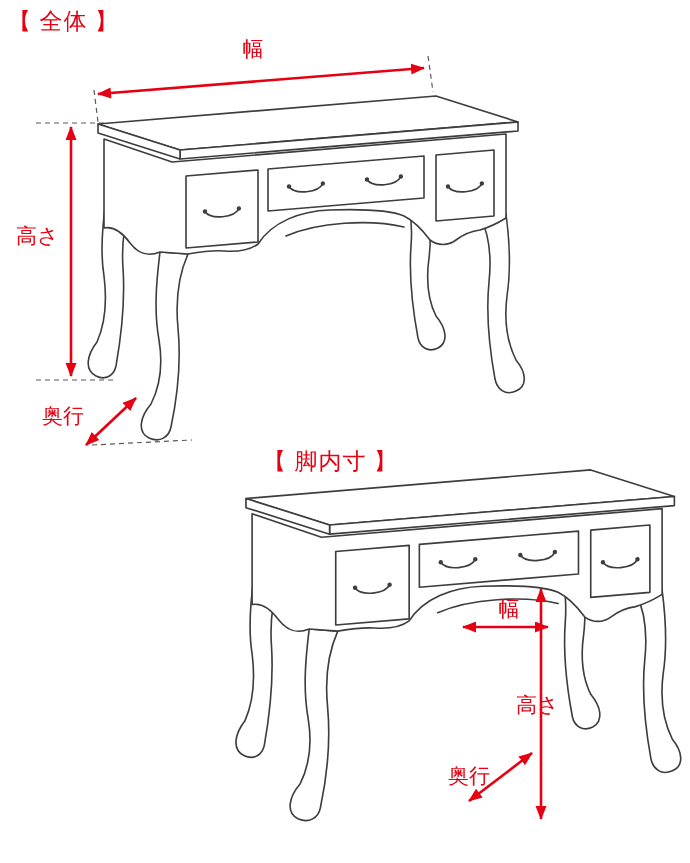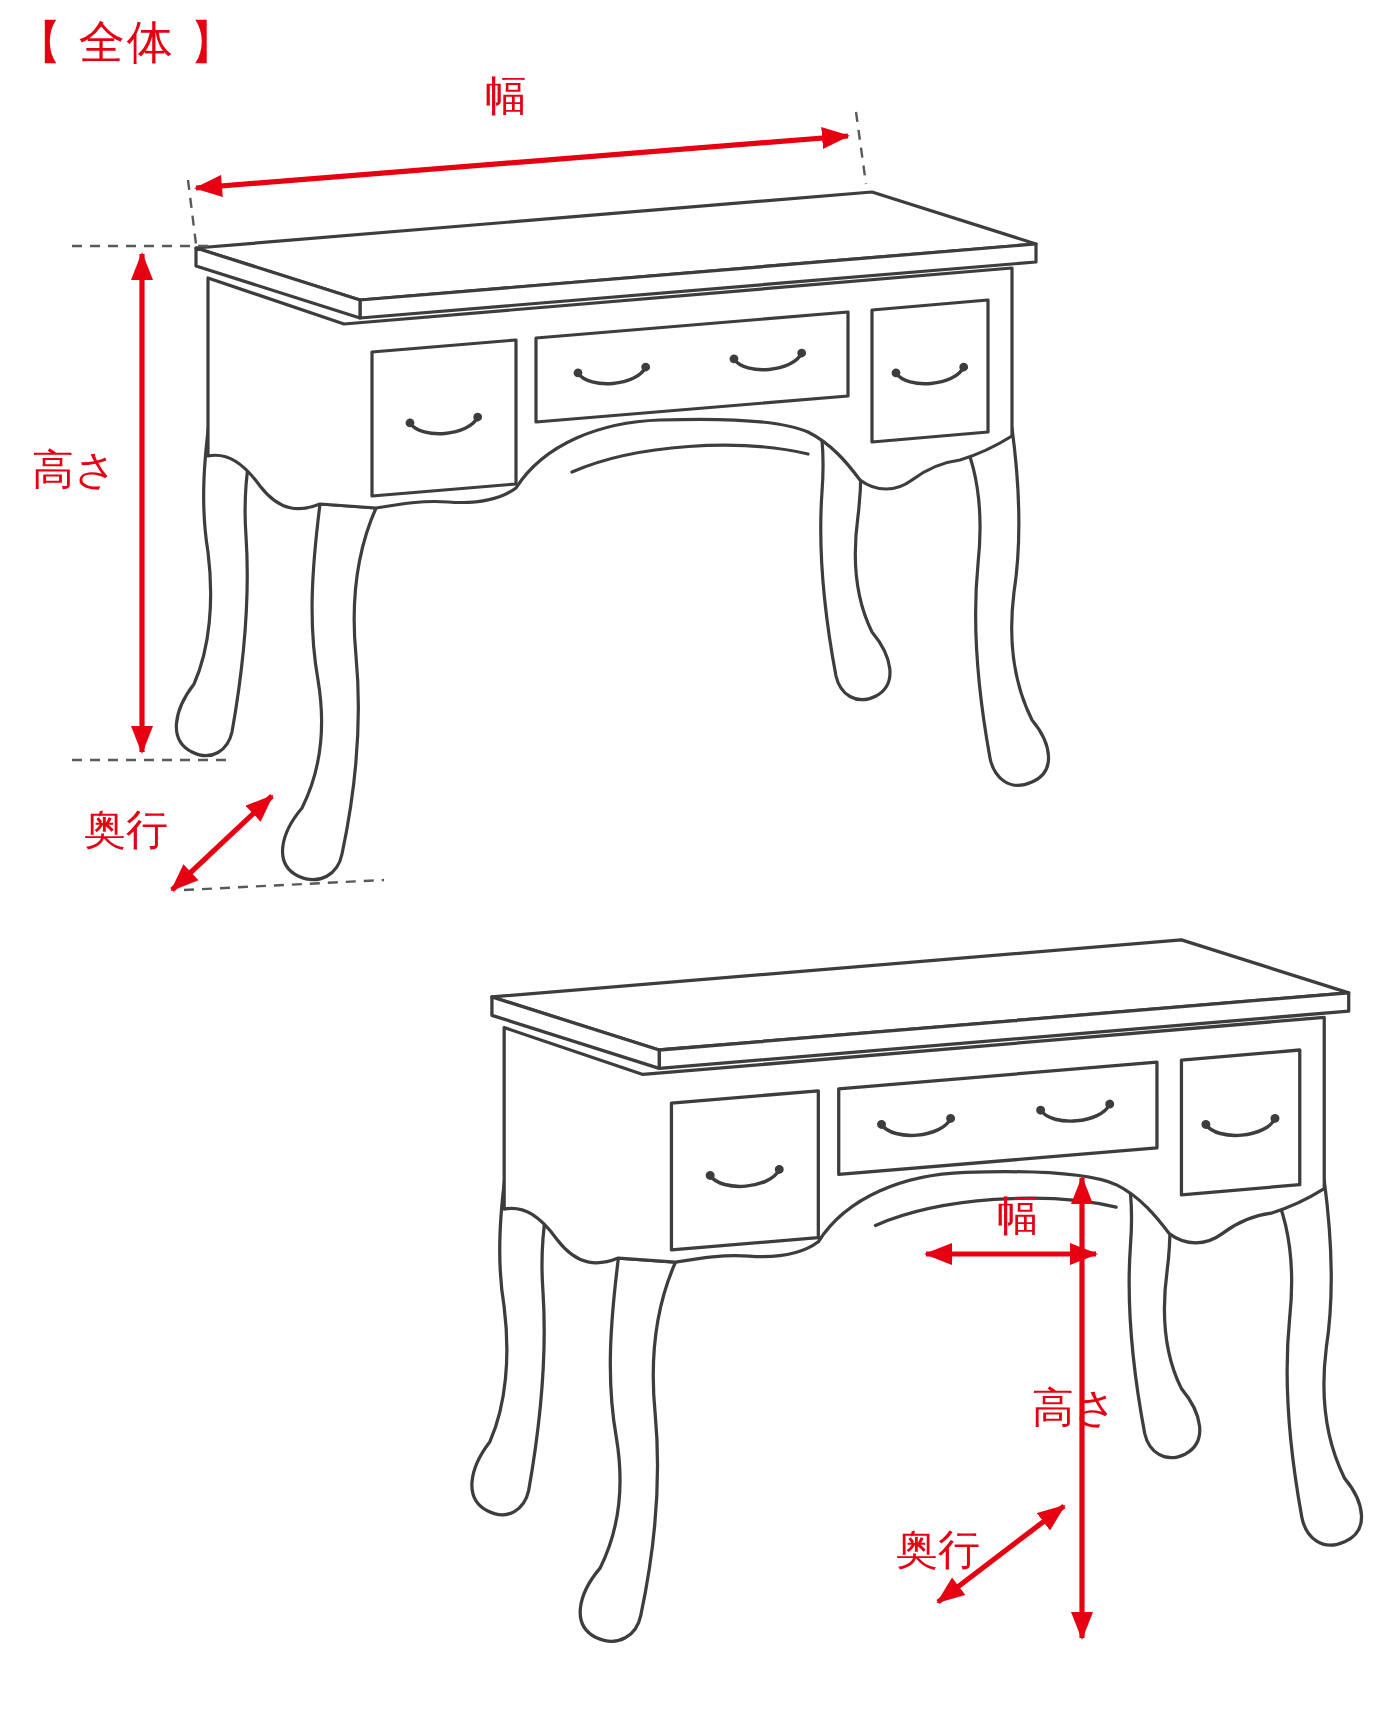--- a/index.html
+++ b/index.html
@@ -93,17 +93,18 @@
       <line class="arrow" x1="469" y1="801" x2="532" y2="753" marker-start="url(#as)" marker-end="url(#ae)"></line>
     </g>
   </svg>
 
   <div class="label title" style="left:8px; top:10px;">【 全体 】</div>
 
   <div class="label dim centerx" style="left:253px; top:38px;">幅</div>
   <div class="label dim" style="left:16px; top:225px;">高さ</div>
   <div class="label dim" style="left:42px; top:405px;">奥行</div>
 
+  <div class="label title" style="left:263px; top:450px;">【 脚内寸 】</div>
 
   <div class="label dim centerx" style="left:509px; top:598px;">幅</div>
   <div class="label dim" style="left:516px; top:694px;">高さ</div>
   <div class="label dim" style="left:448px; top:765px;">奥行</div>
 </div>
 
 </body></html>

